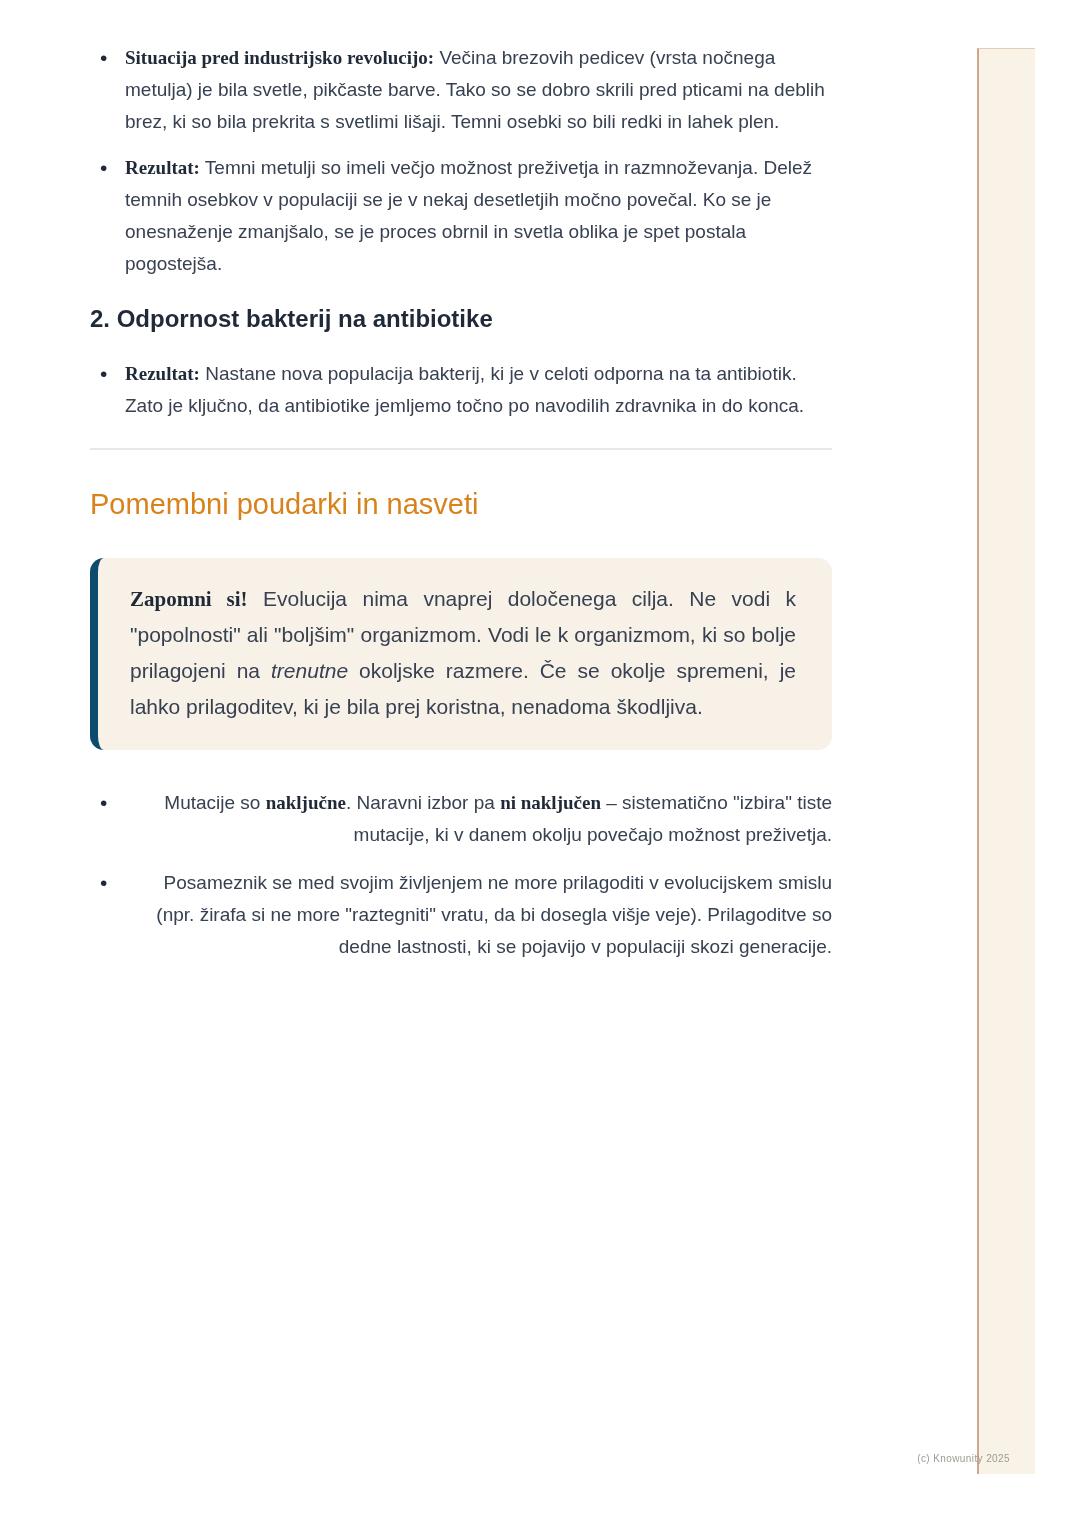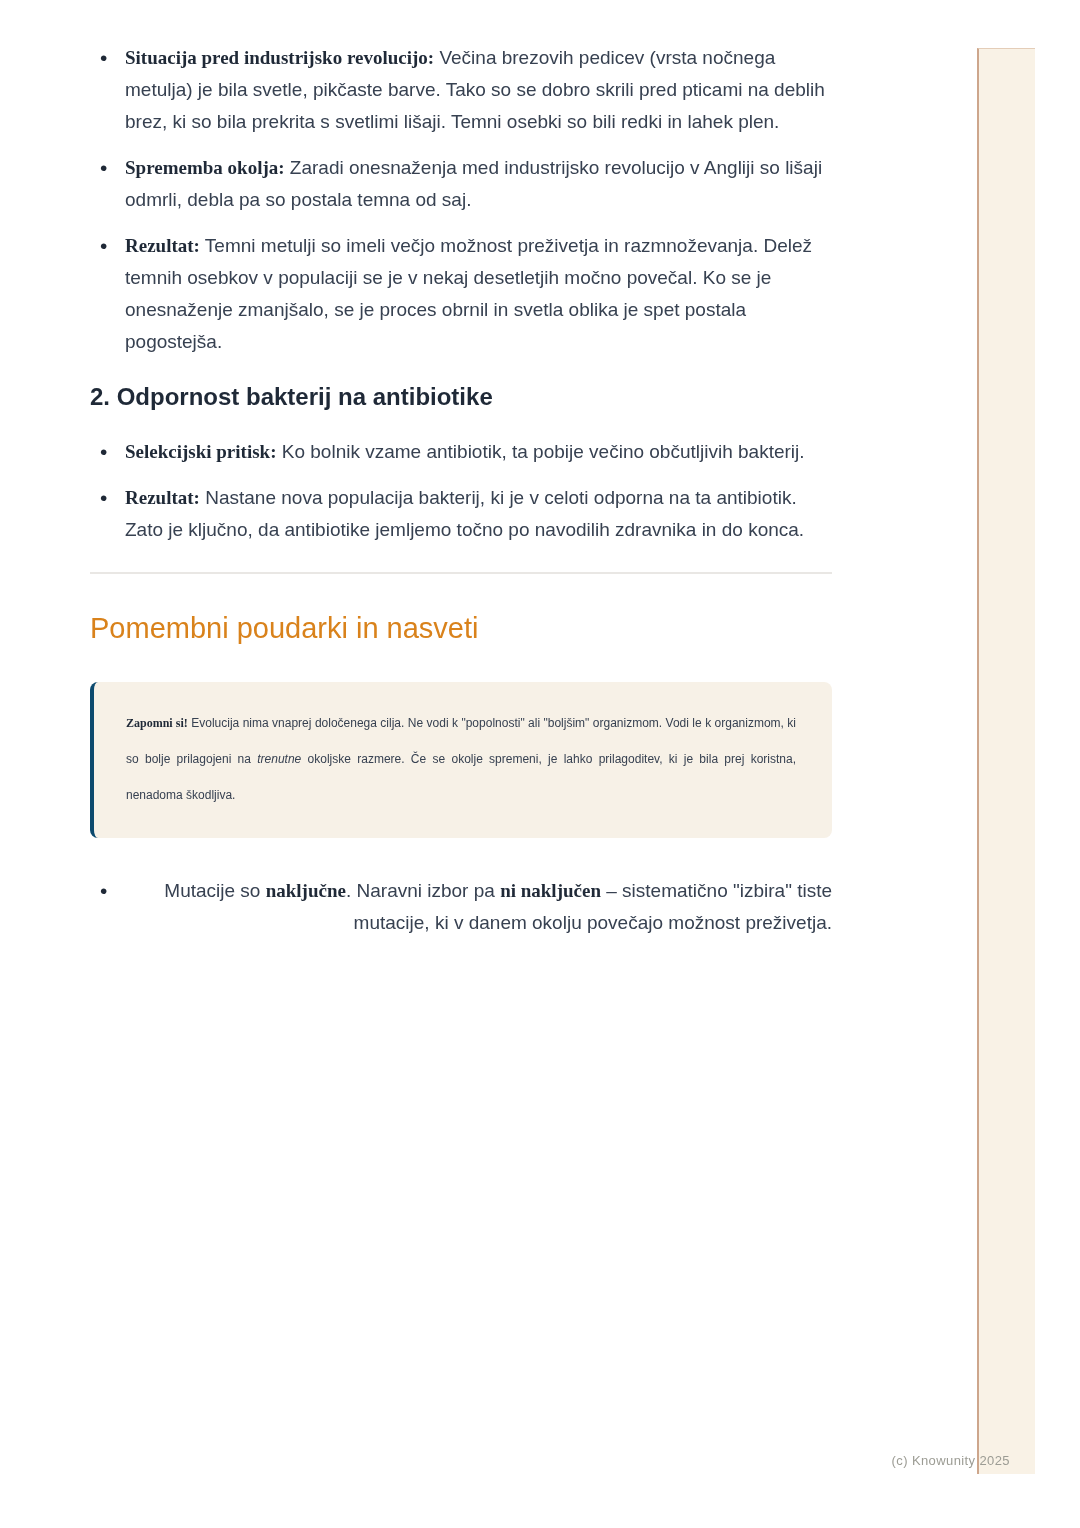--- a/index.html
+++ b/index.html
@@ -55,24 +55,24 @@
   h1.highlights-heading {
     font-size: 29px;
     font-weight: 400;
     color: #d9821b;
     margin: 38px 0 0 0;
     line-height: 32px;
   }
   .callout {
     margin-top: 38px;
     background: #f7f1e7;
-    border-left: 4px solid #0c4a6e;
-    border-radius: 8px;
+    border-left: 8px solid #0c4a6e;
+    border-radius: 14px;
     padding: 23px 36px 25px 32px;
-    font-size: 12px;
+    font-size: 21px;
     line-height: 36px;
     color: #374151;
     text-align: justify;
   }
   ul.bullets.highlights { margin-top: 37px; text-align: right; }
   ul.bullets.highlights > li { margin-bottom: 16px; }
   .side-strip {
     position: absolute;
     left: 977px;
     top: 48px;
@@ -80,53 +80,52 @@
     height: 1425px;
     background: #f9f2e6;
     border-left: 2px solid #cda68c;
     border-top: 1px solid #e4cdb8;
     z-index: 1;
   }
   .footer-credit {
     position: absolute;
     top: 1453px;
     right: 70px;
-    font-size: 13px;
+    font-size: 10px;
     color: #9c9c94;
     z-index: 3;
     letter-spacing: 0.4px;
   }
 </style>
 </head>
 <body>
 
 <div class="side-strip"></div>
 
 <div class="content">
 
   <ul class="bullets">
     <li><span class="b">Situacija pred industrijsko revolucijo:</span><span> Večina brezovih pedicev (vrsta nočnega metulja) je bila svetle, pikčaste barve. Tako so se dobro skrili pred pticami na deblih brez, ki so bila prekrita s svetlimi lišaji. Temni osebki so bili redki in lahek plen.</span></li>
-    <li><span class="b">Sprememba okolja:</span><span> Zaradi onesnaženja med industrijsko revolucijo v Angliji so lišaji odmrli, debla pa so postala temna od saj.</span></li>
     <li><span class="b">Rezultat:</span><span> Temni metulji so imeli večjo možnost preživetja in razmnoževanja. Delež temnih osebkov v populaciji se je v nekaj desetletjih močno povečal. Ko se je onesnaženje zmanjšalo, se je proces obrnil in svetla oblika je spet postala pogostejša.</span></li>
   </ul>
 
   <h2 class="section-heading">2. Odpornost bakterij na antibiotike</h2>
 
   <ul class="bullets">
-    <li><span class="b">Selekcijski pritisk:</span><span> Ko bolnik vzame antibiotik, ta pobije večino občutljivih bakterij.</span></li>
     <li><span class="b">Rezultat:</span><span> Nastane nova populacija bakterij, ki je v celoti odporna na ta antibiotik. Zato je ključno, da antibiotike jemljemo točno po navodilih zdravnika in do konca.</span></li>
   </ul>
 
   <hr class="divider">
 
   <h1 class="highlights-heading">Pomembni poudarki in nasveti</h1>
 
   <div class="callout">
     <span class="b">Zapomni si!</span><span> Evolucija nima vnaprej določenega cilja. Ne vodi k "popolnosti" ali "boljšim" organizmom. Vodi le k organizmom, ki so bolje prilagojeni na </span><span class="i">trenutne</span><span> okoljske razmere. Če se okolje spremeni, je lahko prilagoditev, ki je bila prej koristna, nenadoma škodljiva.</span>
   </div>
 
   <ul class="bullets highlights">
     <li><span>Mutacije so </span><span class="b">naključne</span><span>. Naravni izbor pa </span><span class="b">ni naključen</span><span> – sistematično "izbira" tiste mutacije, ki v danem okolju povečajo možnost preživetja.</span></li>
+    <li><span>Posameznik se med svojim življenjem ne more prilagoditi v evolucijskem smislu (npr. žirafa si ne more "raztegniti" vratu, da bi dosegla višje veje). Prilagoditve so dedne lastnosti, ki se pojavijo v populaciji skozi generacije.</span></li>
   </ul>
 
 </div>
 
 <div class="footer-credit">(c) Knowunity 2025</div>
 
 </body></html>

